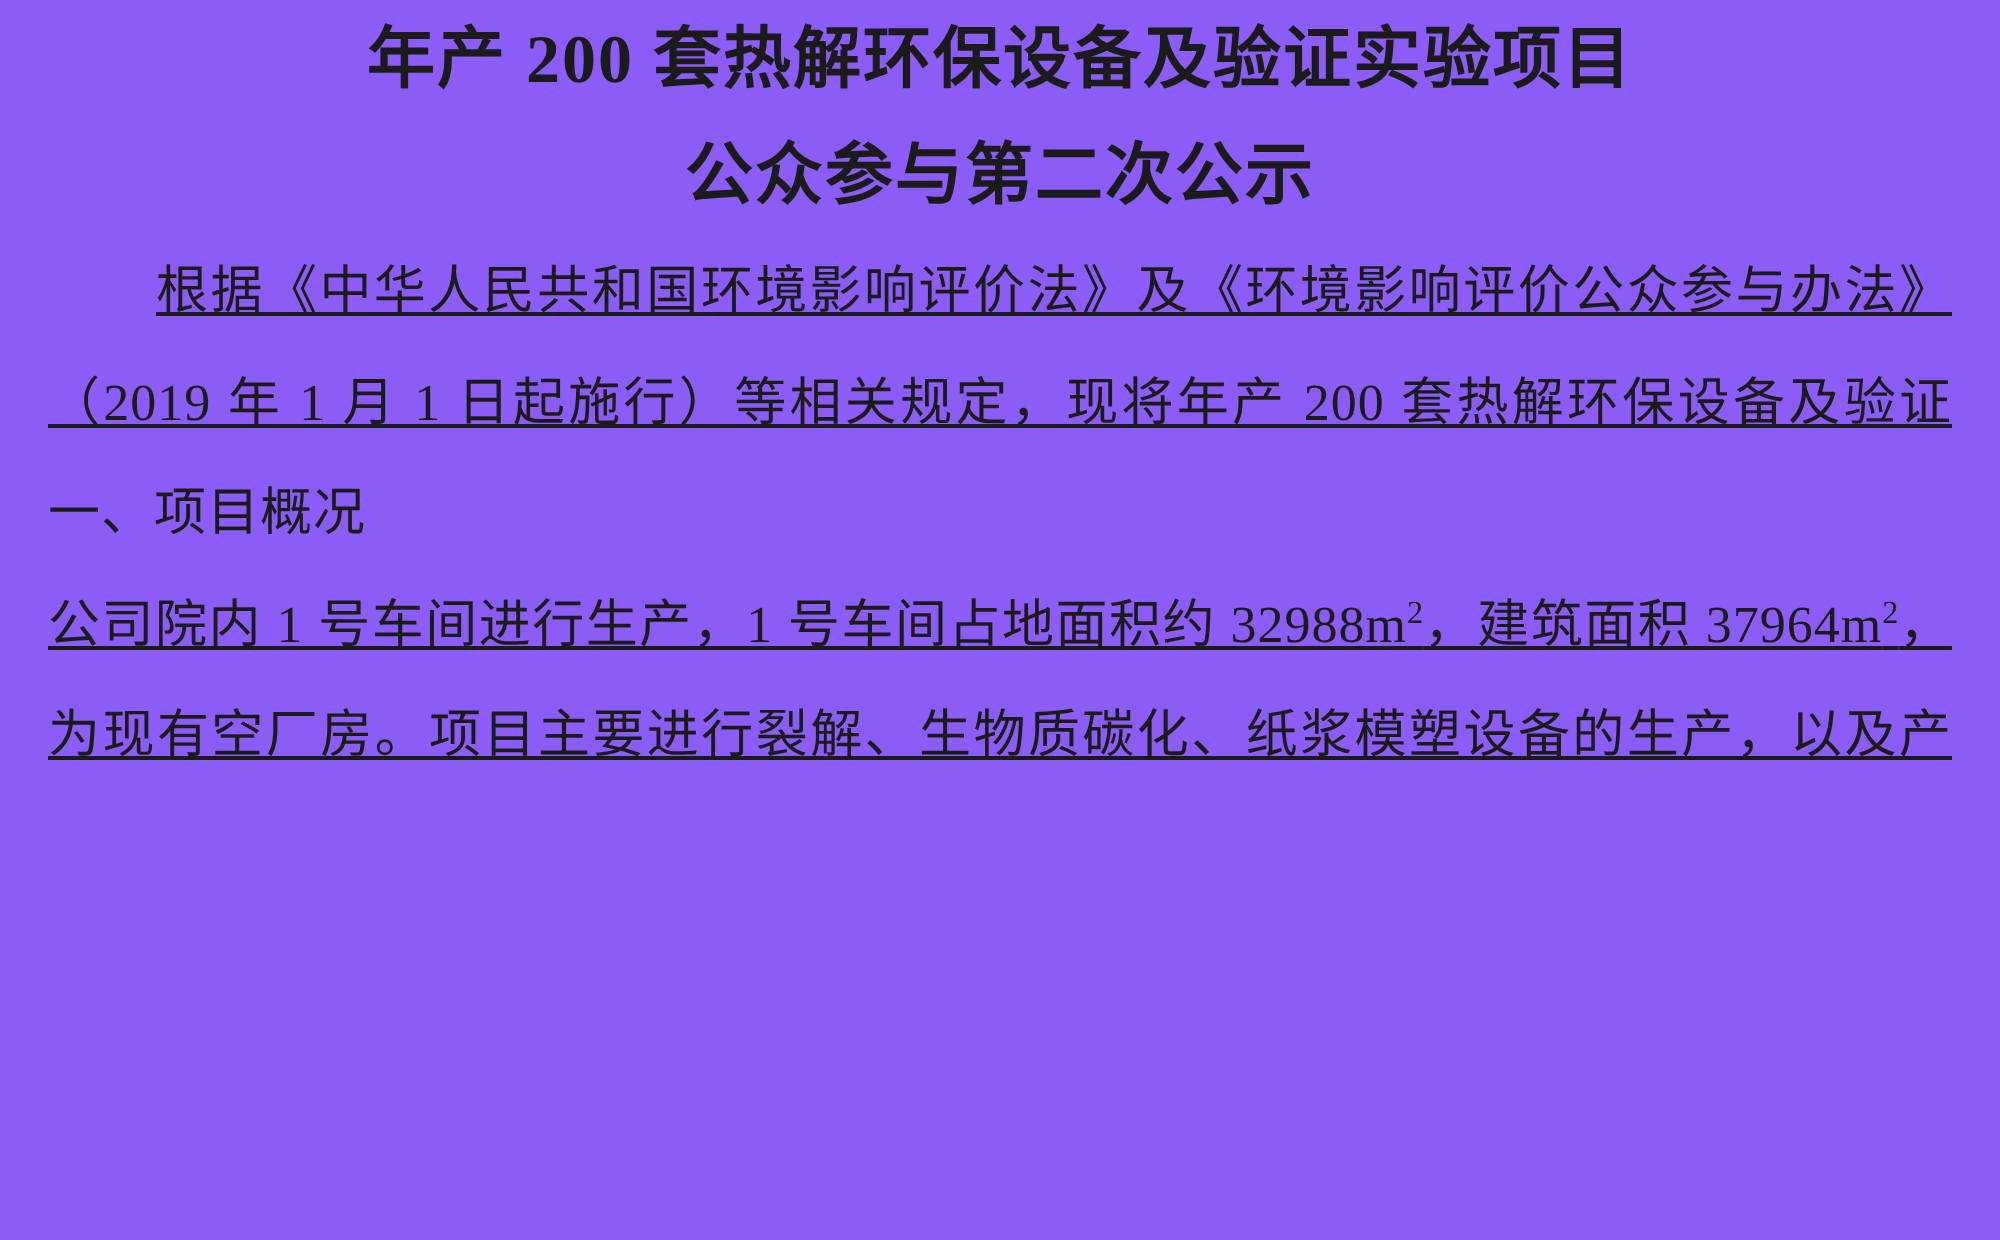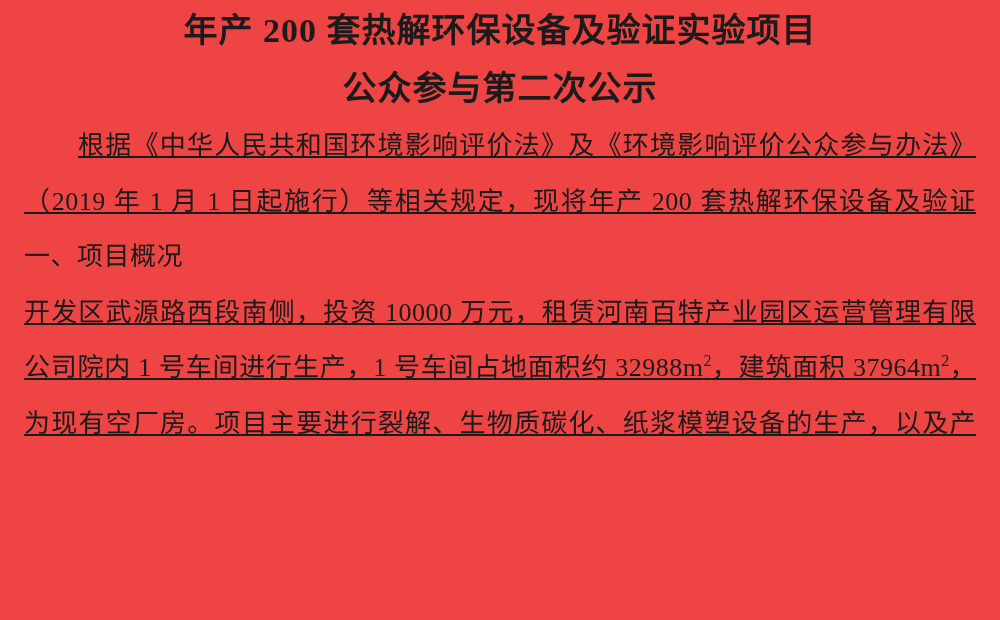--- a/index.html
+++ b/index.html
@@ -6,21 +6,21 @@
     margin: 0;
     padding: 0;
     background: #ffffff;
   }
   .page {
     position: relative;
     width: 1000px;
     height: 620px;
     box-sizing: border-box;
     padding: 2px 24px 0 24px;
-    background: #ef4444;
+    background: #8b5cf6;
     color: #1b1b1b;
     font-family: "Liberation Serif", "DejaVu Serif", serif;
     overflow: hidden;
   }
   .doc-title {
     margin: 0;
     font-size: 34px;
     line-height: 58px;
     font-weight: 700;
     text-align: center;
@@ -59,17 +59,16 @@
 
 <div class="page">
   <h1 class="doc-title">
     <div class="title-line">年产 200 套热解环保设备及验证实验项目</div>
     <div class="title-line">公众参与第二次公示</div>
   </h1>
   <div class="doc-body" id="doc-body">
       <div class="body-line justify indent"><span>根据《中华人民共和国环境影响评价法》及《环境影响评价公众参与办法》</span></div>
       <div class="body-line justify"><span>（2019 年 1 月 1 日起施行）等相关规定，现将年产 200 套热解环保设备及验证</span></div>
       <div class="body-line"><span>一、项目概况</span></div>
-      <div class="body-line justify"><span>开发区武源路西段南侧，投资 10000 万元，租赁河南百特产业园区运营管理有限</span></div>
       <div class="body-line justify"><span>公司院内 1 号车间进行生产，1 号车间占地面积约 32988m</span><sup>2</sup><span>，建筑面积 37964m</span><sup>2</sup><span>，</span></div>
       <div class="body-line justify"><span>为现有空厂房。项目主要进行裂解、生物质碳化、纸浆模塑设备的生产，以及产</span></div>
     </div>
 </div>
 
 </body></html>

